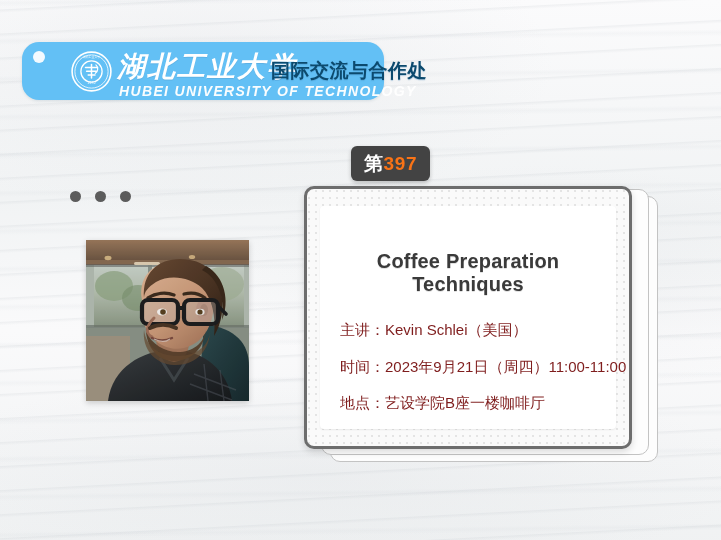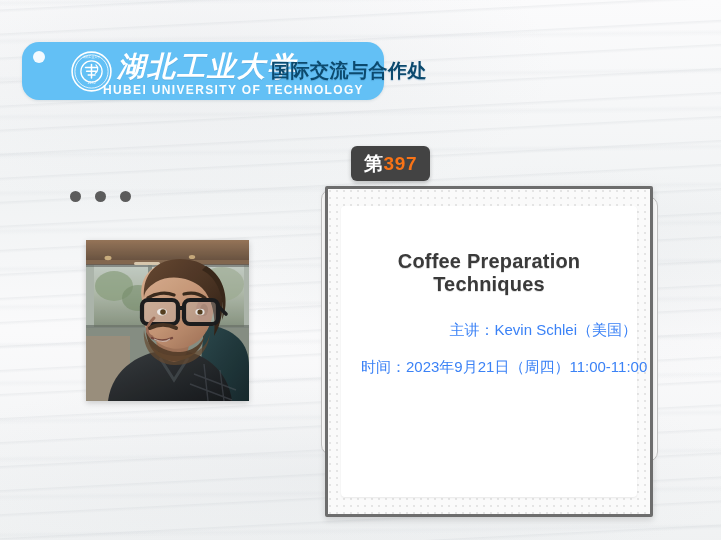--- a/index.html
+++ b/index.html
@@ -92,28 +92,29 @@
     font-family: "Liberation Serif", "DejaVu Serif", serif;
     font-size: 28px;
     font-weight: bold;
     font-style: italic;
     letter-spacing: 2px;
     text-shadow: 0 1px 0 rgba(80,150,200,0.35);
     white-space: nowrap;
   }
   #uni-en {
     position: absolute;
-    left: 81px;
+    left: 97px;
     top: 41px;
     color: #ffffff;
-    font-size: 12px;
+    font-size: 14px;
     font-weight: bold;
     letter-spacing: 1.35px;
     white-space: nowrap;
     opacity: 0.97;
+    font-style: italic;
   }
   #office-label {
     position: absolute;
     left: 249px;
     top: 0;
     height: 58px;
     display: flex;
     align-items: center;
     color: #0c4a6e;
     font-size: 19px;
@@ -164,25 +165,25 @@
   }
   #card-back-1 {
     left: 321px;
     top: 189px;
     width: 326px;
     height: 264px;
     z-index: 3;
   }
   #card-front {
     position: absolute;
-    left: 325px;
+    left: 304px;
     top: 186px;
     width: 328px;
-    height: 331px;
-    border-radius: 2px;
+    height: 263px;
+    border-radius: 10px;
     border: 3px solid #6d6d6d;
     background-color: #fafafa;
     background-image:
       radial-gradient(circle at 2px 2px, rgba(176,176,176,0.30) 0.9px, rgba(255,255,255,0) 1.2px);
     background-size: 7px 7px;
     box-shadow: 0 3px 7px rgba(0,0,0,0.14);
     z-index: 4;
     box-sizing: border-box;
   }
   #card-inner {
@@ -208,25 +209,24 @@
     letter-spacing: 0.2px;
     text-shadow: 0 1px 0 rgba(200,200,200,0.55);
   }
   #event-details {
     margin: 0;
     padding: 26px 0 0 20px;
     list-style: none;
   }
   #event-details li {
     font-size: 15px;
-    color: #3b82f6;
+    color: #7f1d1d;
     line-height: 1.1;
     margin-bottom: 20px;
     white-space: nowrap;
-    text-align: right;
   }
 
   
   #dots {
     position: absolute;
     left: 70px;
     top: 191px;
     display: flex;
     gap: 14px;
     z-index: 5;
@@ -288,20 +288,21 @@
 
   <div id="card-back-2" class="card-shadow"></div>
   <div id="card-back-1" class="card-shadow"></div>
 
   <div id="card-front">
     <div id="card-inner">
       <h1 id="event-title">Coffee Preparation Techniques</h1>
       <ul id="event-details">
         <li>主讲：Kevin Schlei（美国）</li>
         <li>时间：2023年9月21日（周四）11:00-11:00</li>
+        <li>地点：艺设学院B座一楼咖啡厅</li>
       </ul>
     </div>
   </div>
 
   <div id="dots">
     <span class="dot"></span>
     <span class="dot"></span>
     <span class="dot"></span>
   </div>
 

